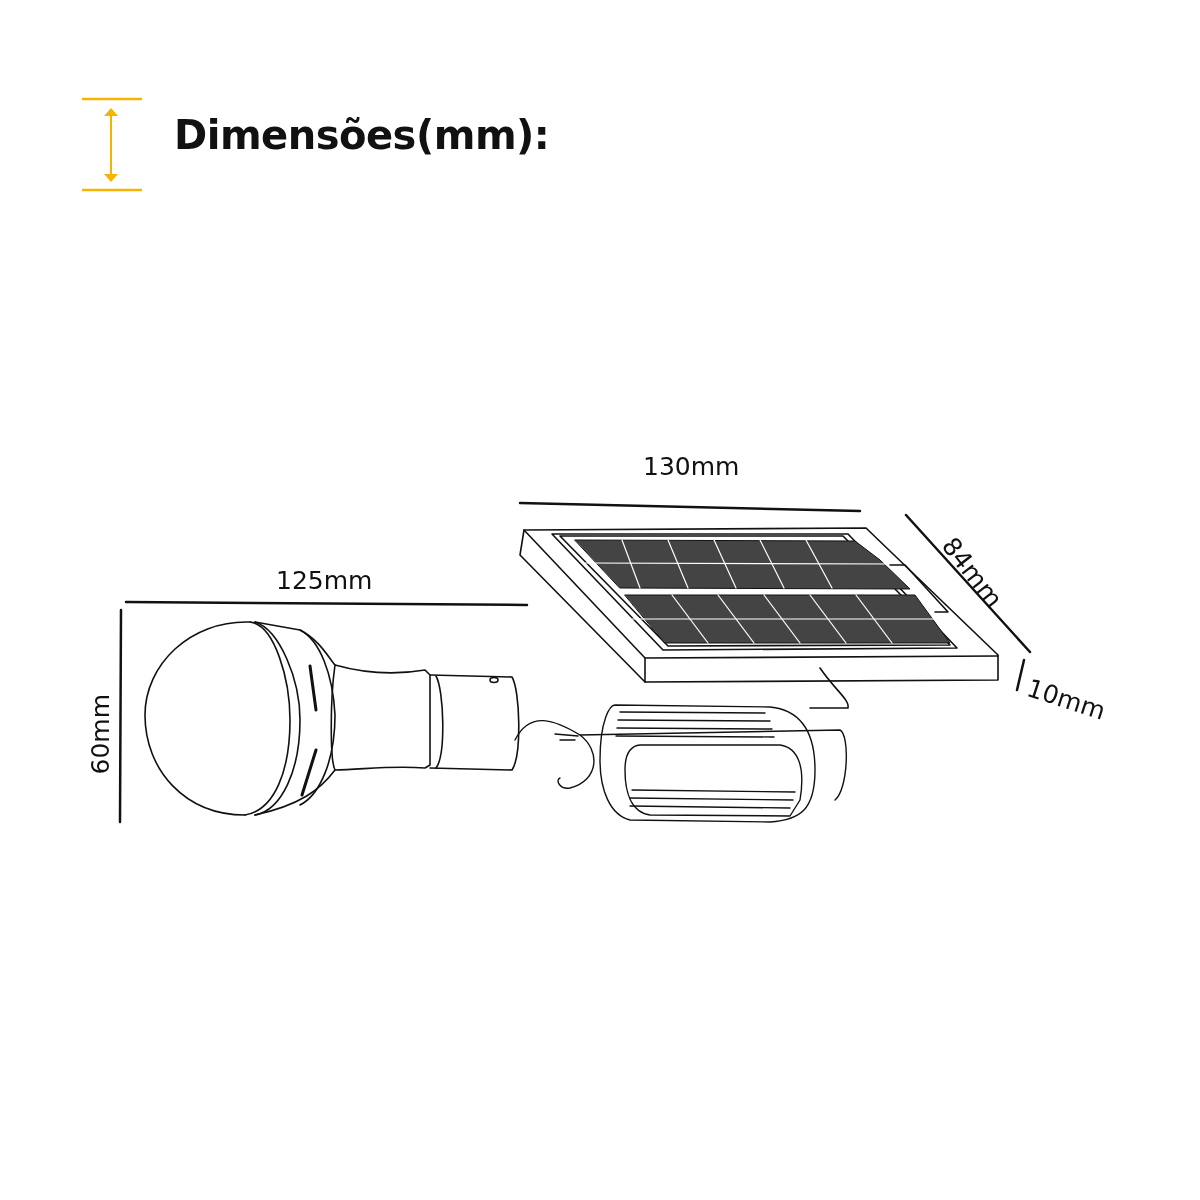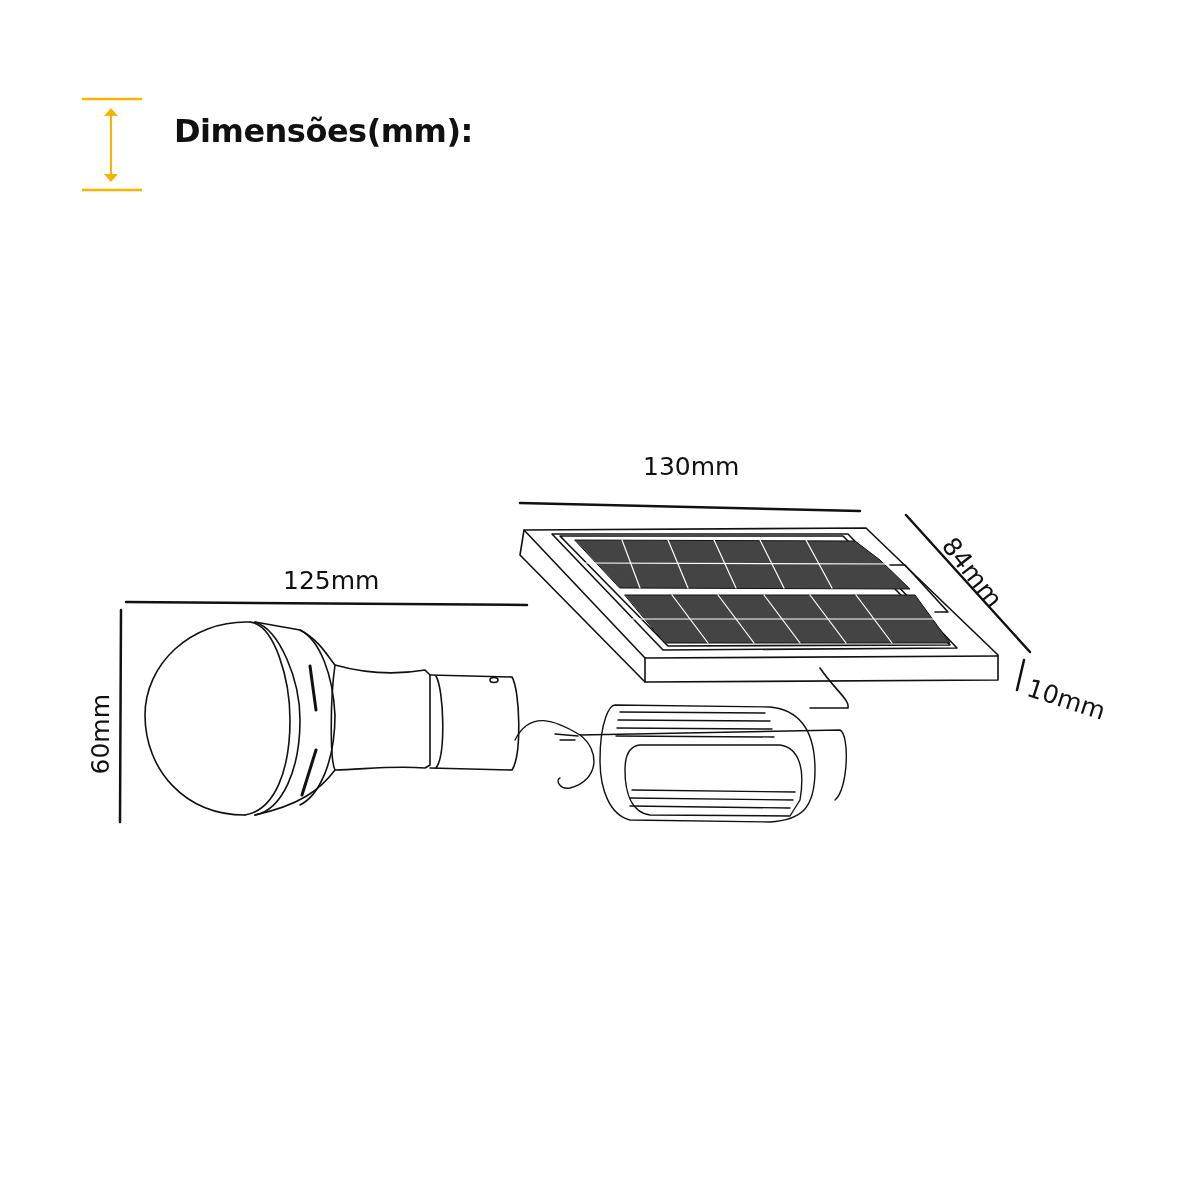--- a/index.html
+++ b/index.html
@@ -1,21 +1,21 @@
 <!DOCTYPE html>
 <html><head>
   <meta charset="utf-8">
   <style>
     html, body { margin: 0; padding: 0; background: #ffffff; }
     body { width: 1200px; height: 1200px; position: relative; overflow: hidden; font-family: "DejaVu Sans", sans-serif; }
     .header-icon { position: absolute; left: 80px; top: 96px; width: 64px; height: 98px; }
-    .page-title { position: absolute; left: 174px; top: 112px; font-family: "DejaVu Sans", sans-serif; font-weight: bold; font-size: 32px; color: #111; letter-spacing: -0.5px; }
+    .page-title { position: absolute; left: 174px; top: 112px; font-family: "DejaVu Sans", sans-serif; font-weight: bold; font-size: 40px; color: #111; letter-spacing: -0.5px; }
     .diagram { position: absolute; left: 0; top: 0; width: 1200px; height: 1200px; }
     .dim-label { position: absolute; font-family: "DejaVu Sans", sans-serif; font-size: 25px; color: #111; white-space: nowrap; }
-    .dim-125 { left: 283px; top: 566px; }
+    .dim-125 { left: 276px; top: 566px; }
     .dim-130 { left: 643px; top: 452px; }
     .dim-60 { left: 60px; top: 720px; transform: rotate(-90deg); transform-origin: center; width: 80px; text-align: center; }
     .dim-84 { left: 932px; top: 558px; transform: rotate(52deg); transform-origin: center; }
     .dim-10 { left: 1026px; top: 685px; transform: rotate(18deg); transform-origin: center; }
   </style>
 </head>
 <body>
 
 <svg class="header-icon" viewBox="0 0 64 98" xmlns="http://www.w3.org/2000/svg">
   <line x1="2" y1="3" x2="62" y2="3" stroke="#F5B400" stroke-width="2.5"></line>

